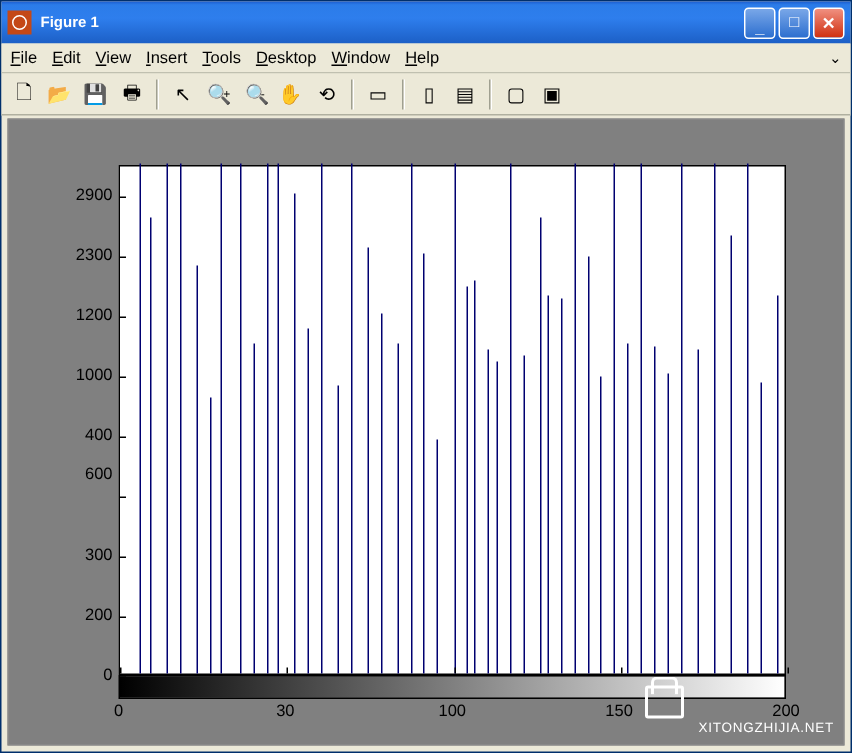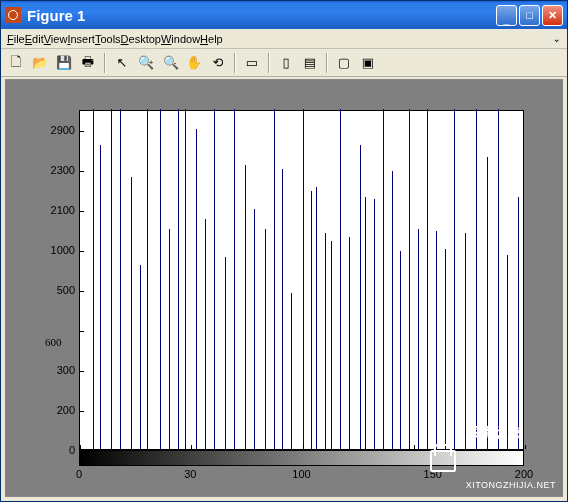--- a/index.html
+++ b/index.html
@@ -1,27 +1,27 @@
 <!DOCTYPE html>
 <html><head>
 <meta charset="utf-8">
 <style>
   *{box-sizing:border-box;margin:0;padding:0;}
   body{font-family:"Tahoma","Microsoft Sans Serif",sans-serif;font-size:11px;background:#3a6ea5;}
   .window{width:568px;height:502px;border:1px solid #002f6c;background:#ece9d8;position:relative;}
   .titlebar{height:28px;background:linear-gradient(to bottom,#1d5ed0 0%,#2b7ce9 8%,#2e7eed 40%,#1c5fc6 100%);display:flex;align-items:center;color:#fff;padding:0 4px;}
   .titlebar-icon{width:16px;height:16px;background:#c44817;margin-right:6px;position:relative;}
   .titlebar-icon::after{content:"";position:absolute;left:3px;top:3px;width:8px;height:8px;border:1px solid #fff;border-radius:50%;}
-  .title-text{flex:1;font-weight:bold;font-size:15px;}
+  .title-text{flex:1;font-weight:bold;font-size:10px;}
   .winbtns{display:flex;gap:2px;}
   .winbtn{width:21px;height:21px;border-radius:3px;border:1px solid #fff;display:flex;align-items:center;justify-content:center;font-weight:bold;color:#fff;font-size:11px;}
   .winbtn.min{background:linear-gradient(#79a7e8,#2d6fcf);}
   .winbtn.max{background:linear-gradient(#79a7e8,#2d6fcf);}
   .winbtn.close{background:linear-gradient(#f09080,#d03010);}
-  .menubar{height:20px;background:#ece9d8;display:flex;align-items:center;padding:0 6px;border-bottom:1px solid #c0c0b0;}
+  .menubar{height:20px;background:#ece9d8;display:flex;align-items:center;padding:0 6px;gap:10px;border-bottom:1px solid #c0c0b0;}
   .menu-item{cursor:default;}
   .menu-item u{text-decoration:underline;}
   .menu-chevron{margin-left:auto;font-size:10px;}
   .toolbar{height:28px;background:#ece9d8;display:flex;align-items:center;padding:0 4px;gap:2px;border-bottom:1px solid #b0b0a0;}
   .tbtn{width:22px;height:22px;border:1px solid transparent;display:flex;align-items:center;justify-content:center;font-size:13px;}
   .tsep{width:2px;height:20px;border-left:1px solid #a0a090;border-right:1px solid #fff;margin:0 3px;}
   .figure-area{position:absolute;top:78px;left:4px;right:4px;bottom:4px;background:#808080;border:1px solid #888;}
   .axes-box{position:absolute;background:#fff;border:1px solid #000;}
   .ytick{position:absolute;right:2px;font-size:11px;color:#000;transform:translateY(-50%);}
   .ytickmark{position:absolute;width:4px;height:1px;background:#000;left:0;}
@@ -149,32 +149,31 @@
         <div class="xtickmark" style="left: 222.5px;"></div>
         <div class="xtickmark" style="left: 333.75px;"></div>
         <div class="xtickmark" style="left: 445px;"></div>
       </div>
     <div id="yt-container"></div>
     <div id="xt-container"></div>
     <div class="colorbar" id="cbar" style="left: 73px; top: 370px; width: 445px; height: 16px;"></div>
     <div class="watermark">
       <div class="wm-icon"></div>
       <div class="wm-text">
-        <span class="cn">系统之家</span>
         <span class="en">XITONGZHIJIA.NET</span>
       </div>
     </div>
   <div class="ytick" style="position: absolute; left: 39px; width: 30px; text-align: right; top: 370px;">0</div>
       <div class="ytick" style="position: absolute; left: 39px; width: 30px; text-align: right; top: 330px;">200</div>
       <div class="ytick" style="position: absolute; left: 39px; width: 30px; text-align: right; top: 290px;">300</div>
-      <div class="ytick" style="position: absolute; left: 39px; width: 30px; text-align: left; top: 262px; font-family: Liberation Serif, serif;">600</div>
-      <div class="ytick" style="position: absolute; left: 39px; width: 30px; text-align: right; top: 210px;">500</div>
+      <div class="ytick" style="position: absolute; left: 39px; width: 30px; text-align: right; top: 236px;">600</div>
+      <div class="ytick" style="position: absolute; left: 39px; width: 30px; text-align: right; top: 210px;">400</div>
       <div class="ytick" style="position: absolute; left: 39px; width: 30px; text-align: right; top: 170px;">1000</div>
-      <div class="ytick" style="position: absolute; left: 39px; width: 30px; text-align: right; top: 130px;">2100</div>
+      <div class="ytick" style="position: absolute; left: 39px; width: 30px; text-align: right; top: 130px;">1200</div>
       <div class="ytick" style="position: absolute; left: 39px; width: 30px; text-align: right; top: 90px;">2300</div>
       <div class="ytick" style="position: absolute; left: 39px; width: 30px; text-align: right; top: 50px;">2900</div>
       <div class="xtick" style="position: absolute; top: 388px; left: 73px;">0</div>
       <div class="xtick" style="position: absolute; top: 388px; left: 184.25px;">30</div>
       <div class="xtick" style="position: absolute; top: 388px; left: 295.5px;">100</div>
-      <div class="xtick" style="position: absolute; top: 388px; left: 406.75px; margin-left: 20px;">150</div>
+      <div class="xtick" style="position: absolute; top: 388px; left: 406.75px;">150</div>
       <div class="xtick" style="position: absolute; top: 388px; left: 518px;">200</div>
     </div>
 </div>
 
 </body></html>

